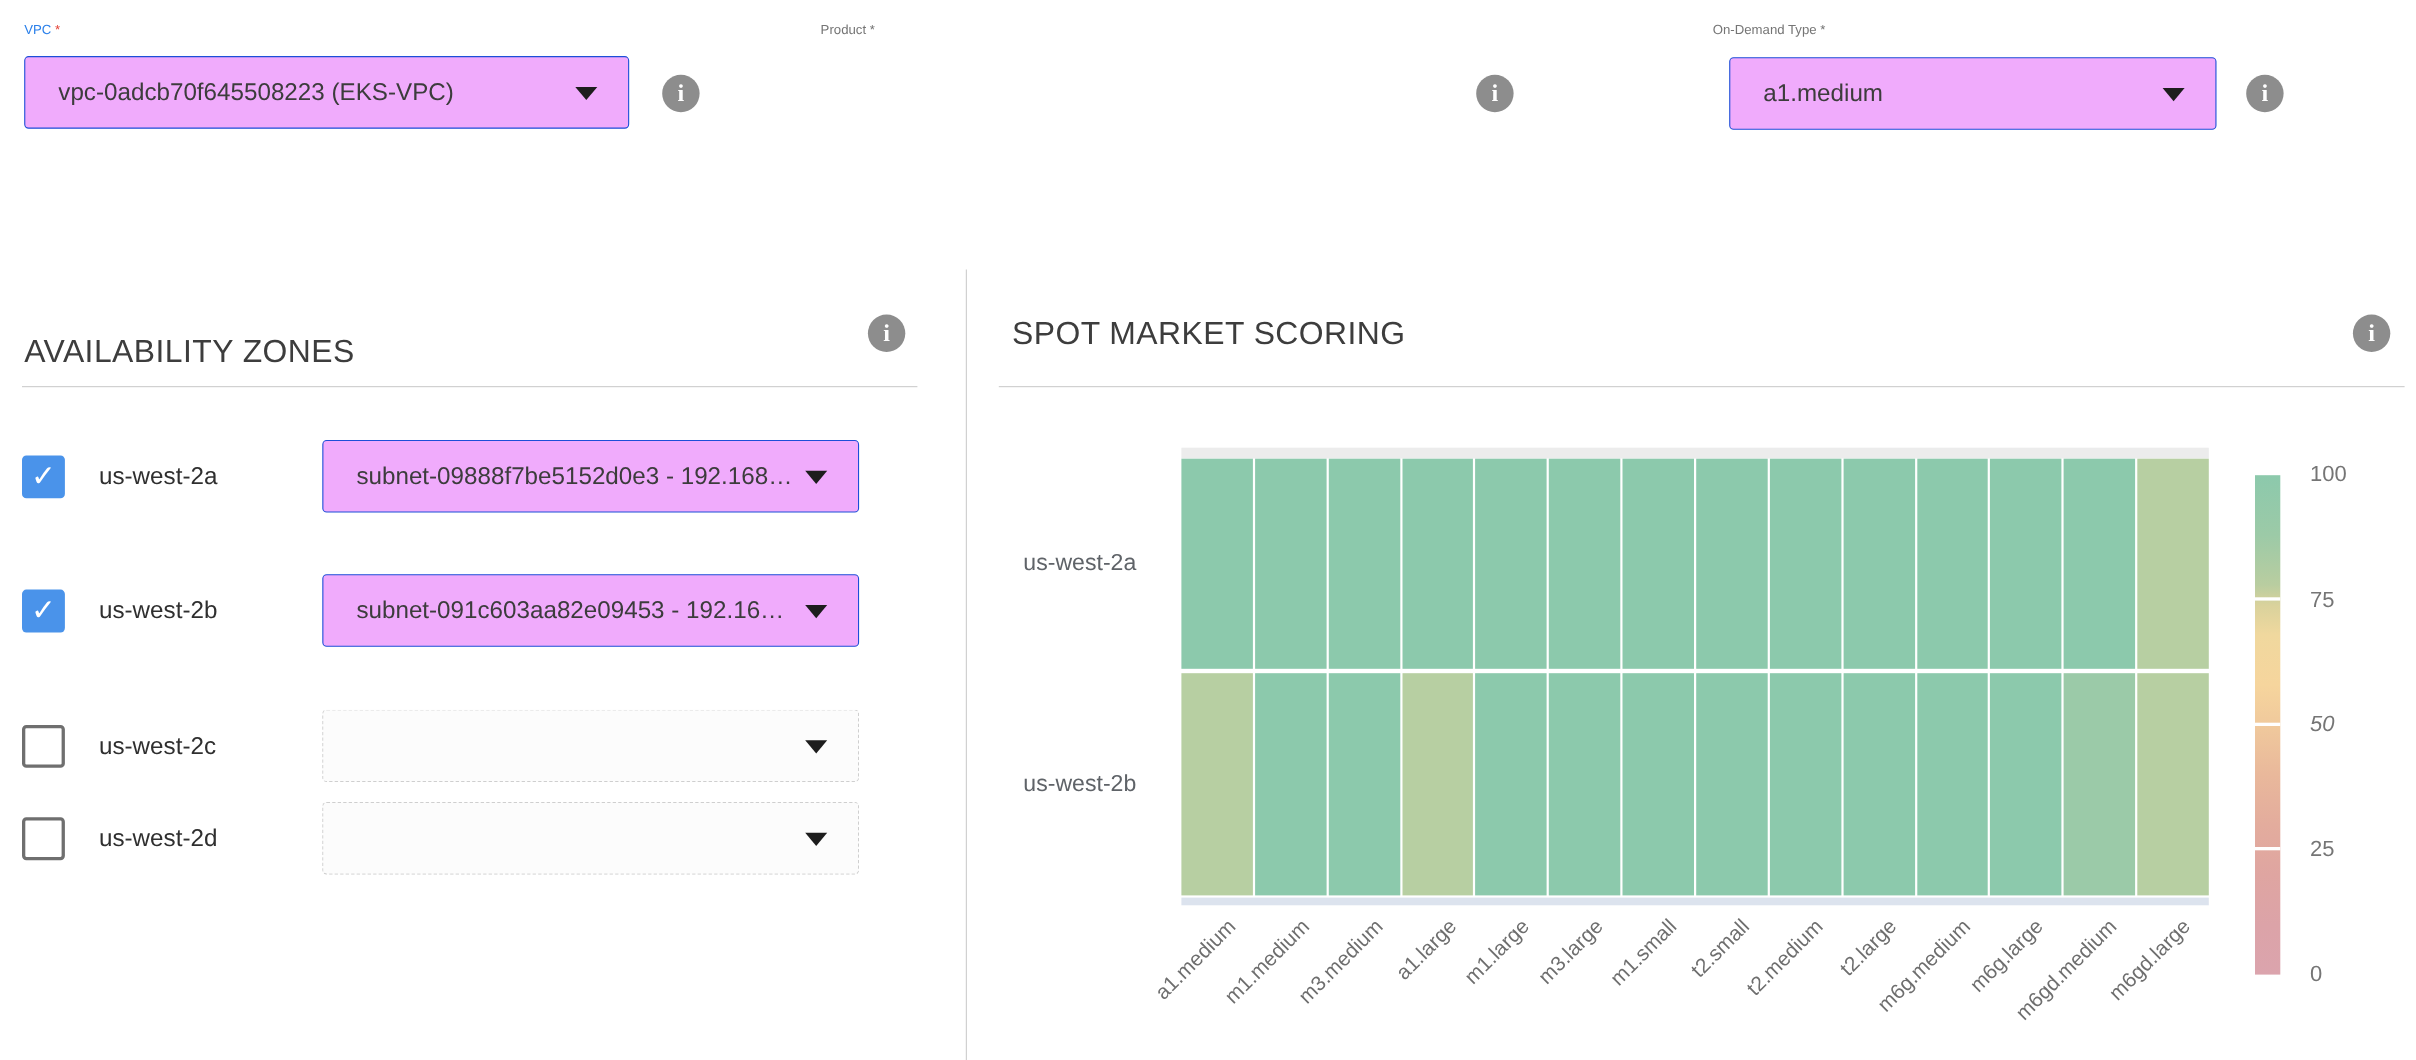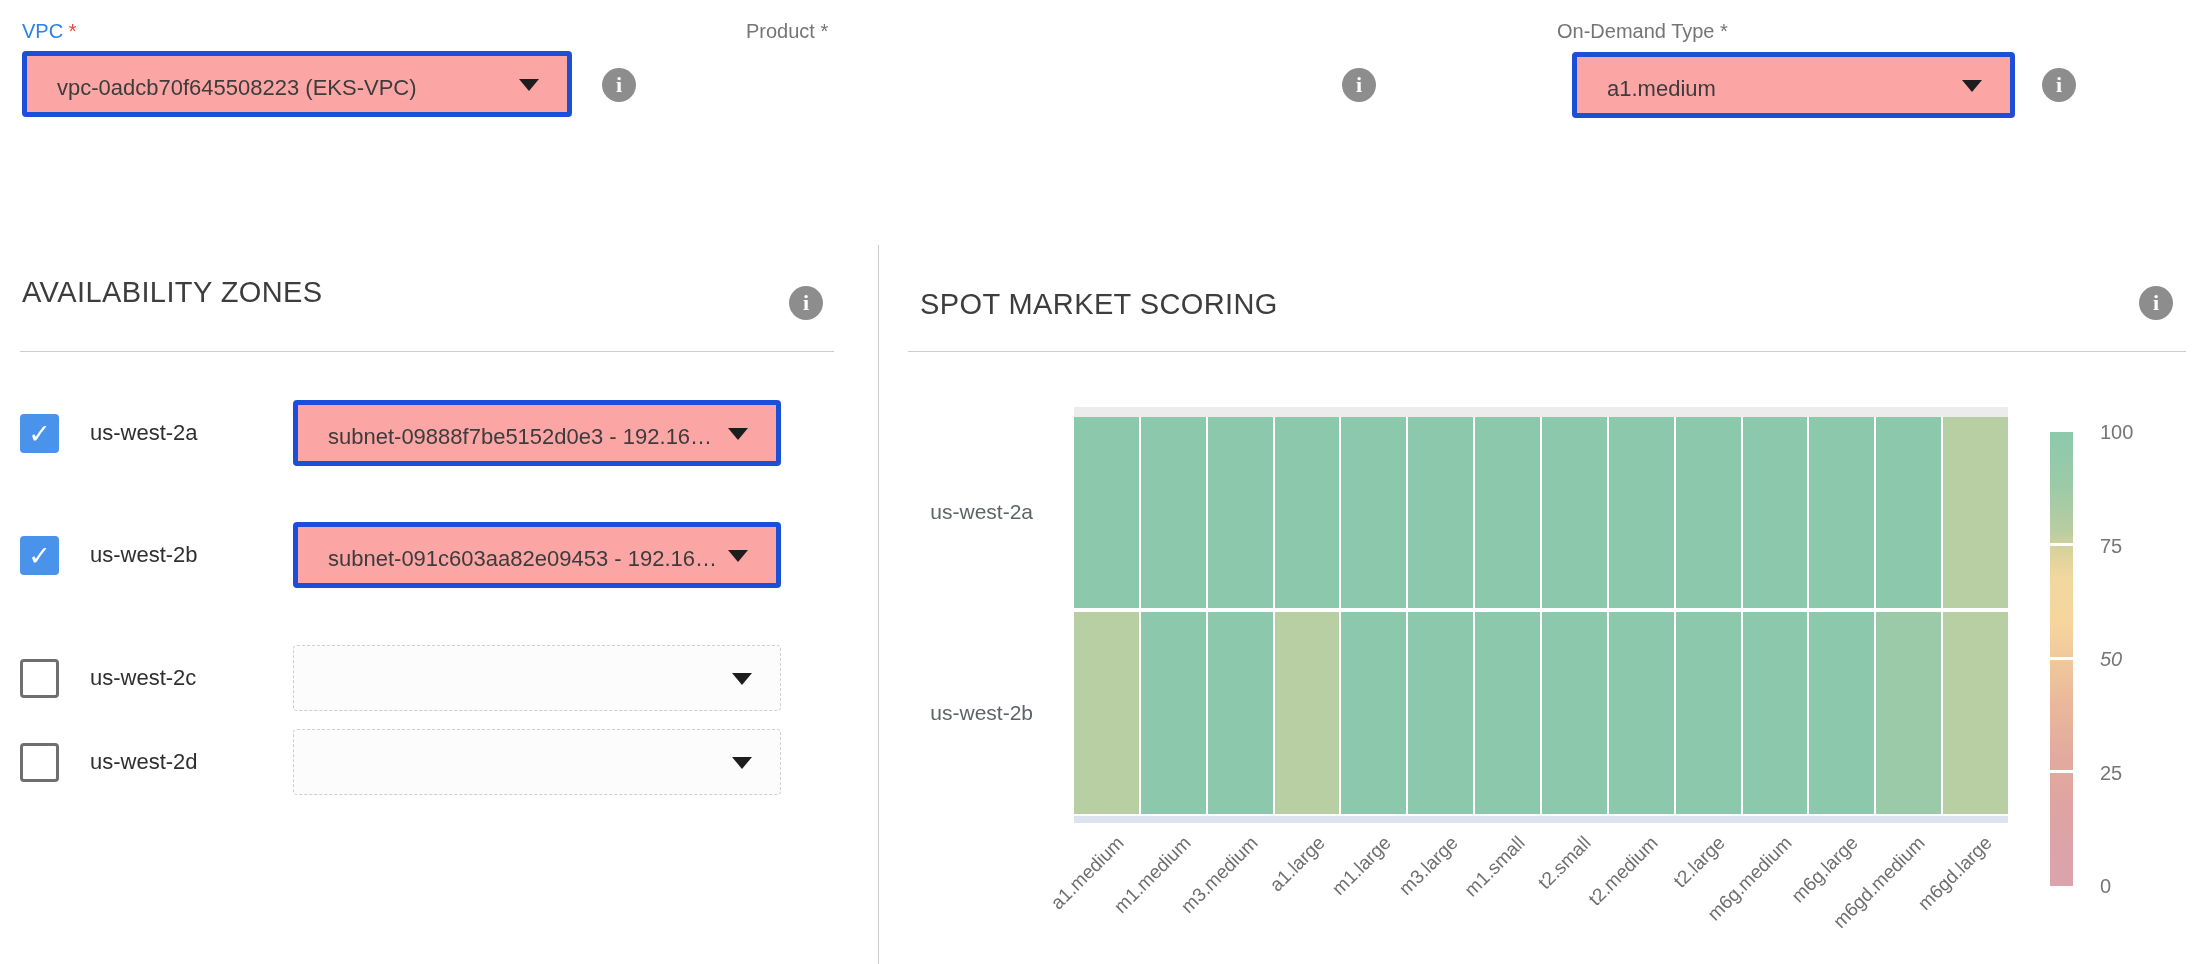--- a/index.html
+++ b/index.html
@@ -2,26 +2,26 @@
 <html style="--accent-blue: #2b80ea; --required-red: #e5473c; --checkbox-blue: #4a93ea; --label-gray: #757575; --divider: #cccccc; --info-icon-gray: #8d8d8d; --heatmap-high: #8cc9ac; --heatmap-mid: #9bcaa8; --heatmap-low: #b7cfa2;"><head>
 <meta charset="utf-8">
 <style>
   html,body{margin:0;padding:0;background:#fff;}
   .page{
     position:relative;width:2196px;height:964px;background:#fff;overflow:hidden;
     font-family:"Liberation Sans","DejaVu Sans",sans-serif;color:#3c3c3c;
   }
   
   .field-label{
-    position:absolute;font-size:20px;color:var(--label-gray,#757575);white-space:nowrap;
+    position:absolute;font-size:12px;color:var(--label-gray,#757575);white-space:nowrap;
   }
   .field-label.focused .lbl{color:var(--accent-blue,#2b80ea);}
   .field-label.focused .req{color:var(--required-red,#e5473c);}
   .select{
-    position:absolute;height:66px;border:5px solid #1d4ed8;border-radius:4px;background:#fca5a5;
+    position:absolute;height:66px;border:1px solid #1d4ed8;border-radius:4px;background:#f0abfc;
     box-sizing:border-box;cursor:pointer;
   }
   .select .select-value{
     position:absolute;left:30px;top:0;line-height:64px;font-size:22px;color:#3c3c3c;white-space:nowrap;
     max-width:82%;overflow:hidden;text-overflow:ellipsis;
   }
   .caret{
     position:absolute;right:28px;top:50%;margin-top:-5px;width:0;height:0;
     border-left:10px solid transparent;border-right:10px solid transparent;border-top:12px solid #1d1d1d;
   }
@@ -98,21 +98,21 @@
   <div class="field-label" style="left:1557px;top:20px">
     <span class="lbl">On-Demand Type</span>
     <span class="req">*</span>
   </div>
   <div class="select" style="left:1572px;top:52px;width:443px">
     <span class="select-value">a1.medium</span>
     <span class="caret"></span>
   </div>
   <div class="info" style="left:2042px;top:68px"></div>
 
-  <div class="section-title" style="left:22px;top:276px">AVAILABILITY ZONES</div>
+  <div class="section-title" style="left:22px;top:304px">AVAILABILITY ZONES</div>
   <div class="info" style="left:789px;top:286px"></div>
   <div class="h-divider" style="left:20px;top:351px;width:814px"></div>
 
   <div class="az-row checked" style="top:400px">
     <div class="checkbox"></div>
     <div class="az-label">us-west-2a</div>
     <div class="select az-select">
       <span class="select-value">subnet-09888f7be5152d0e3 - 192.168…</span>
       <span class="caret"></span>
     </div>

